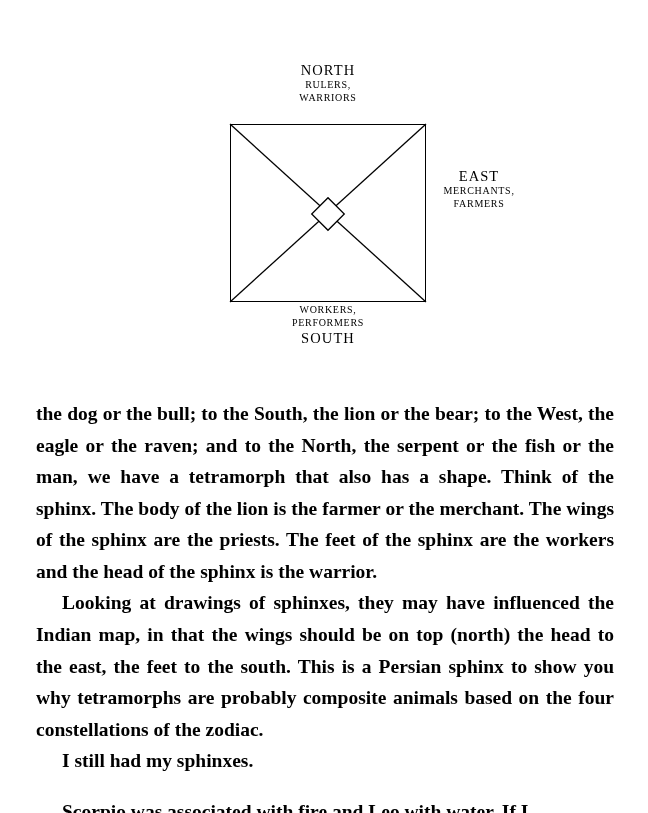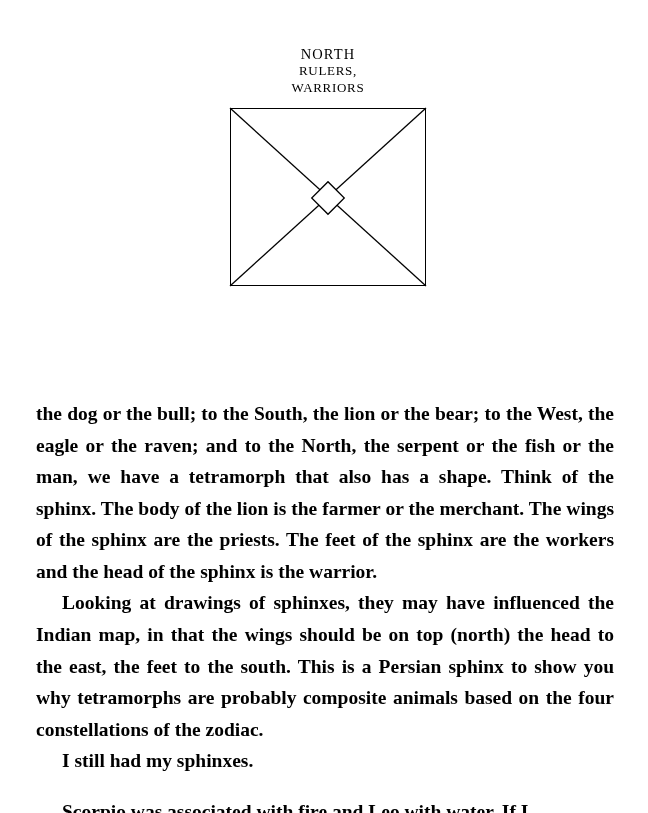--- a/index.html
+++ b/index.html
@@ -13,21 +13,21 @@
     position: relative;
     font-family: "Liberation Serif", serif;
     color: #000000;
     overflow: hidden;
   }
 
   
   .figure {
     position: absolute;
     left: 0;
-    top: 0;
+    top: 16px;
     width: 572px;
     height: 375px;
   }
 
   .diagram-wrap {
     position: absolute;
     left: 145px;
     top: 40px;
     width: 370px;
     height: 320px;
@@ -61,21 +61,21 @@
   }
   .lbl .cardinal {
     font-family: "Liberation Serif", serif;
     font-size: 14.5px;
     letter-spacing: 1.1px;
     font-variant: small-caps;
     text-transform: uppercase;
   }
   .lbl .sub {
     font-family: "Liberation Serif", serif;
-    font-size: 13px;
+    font-size: 10px;
     letter-spacing: 0.7px;
     text-transform: uppercase;
     line-height: 1.28;
   }
 
   .lbl-north {
     left: 105px;
     top: 6px;
     width: 156px;
   }
@@ -132,21 +132,31 @@
       <rect x="86.5" y="78.5" width="23" height="23" transform="rotate(45 98 90)" fill="#ffffff" stroke="#000" stroke-width="1.3"></rect>
     </svg>
 
     <div class="lbl lbl-north">
       <div class="cardinal">NORTH</div>
       <div class="sub">RULERS,</div>
       <div class="sub">WARRIORS</div>
     </div>
 
 
+    <div class="lbl lbl-east">
+      <div class="cardinal">EAST</div>
+      <div class="sub">MERCHANTS,</div>
+      <div class="sub">FARMERS</div>
+    </div>
 
+    <div class="lbl lbl-south">
+      <div class="sub">WORKERS,</div>
+      <div class="sub">PERFORMERS</div>
+      <div class="cardinal">SOUTH</div>
+    </div>
 
   </div>
 </div>
 
 <div class="body-text">
   <p>the dog or the bull; to the South, the lion or the bear; to the West, the eagle or the raven; and to the North, the serpent or the fish or the man, we have a tetramorph that also has a shape.  Think of the sphinx.  The body of the lion is the farmer or the merchant.  The wings of the sphinx are the priests.  The feet of the sphinx are the workers and the head of the sphinx is the warrior.</p>
   <p class="indent">Looking at drawings of sphinxes, they may have influenced the Indian map, in that the wings should be on top (north) the head to the east, the feet to the south.  This is a Persian sphinx to show you why tetramorphs are probably composite animals based on the four constellations of the zodiac.</p>
   <p class="indent">I still had my sphinxes.</p>
   <p class="indent gap">Scorpio was associated with fire and Leo with water.  If I</p>
 </div>

